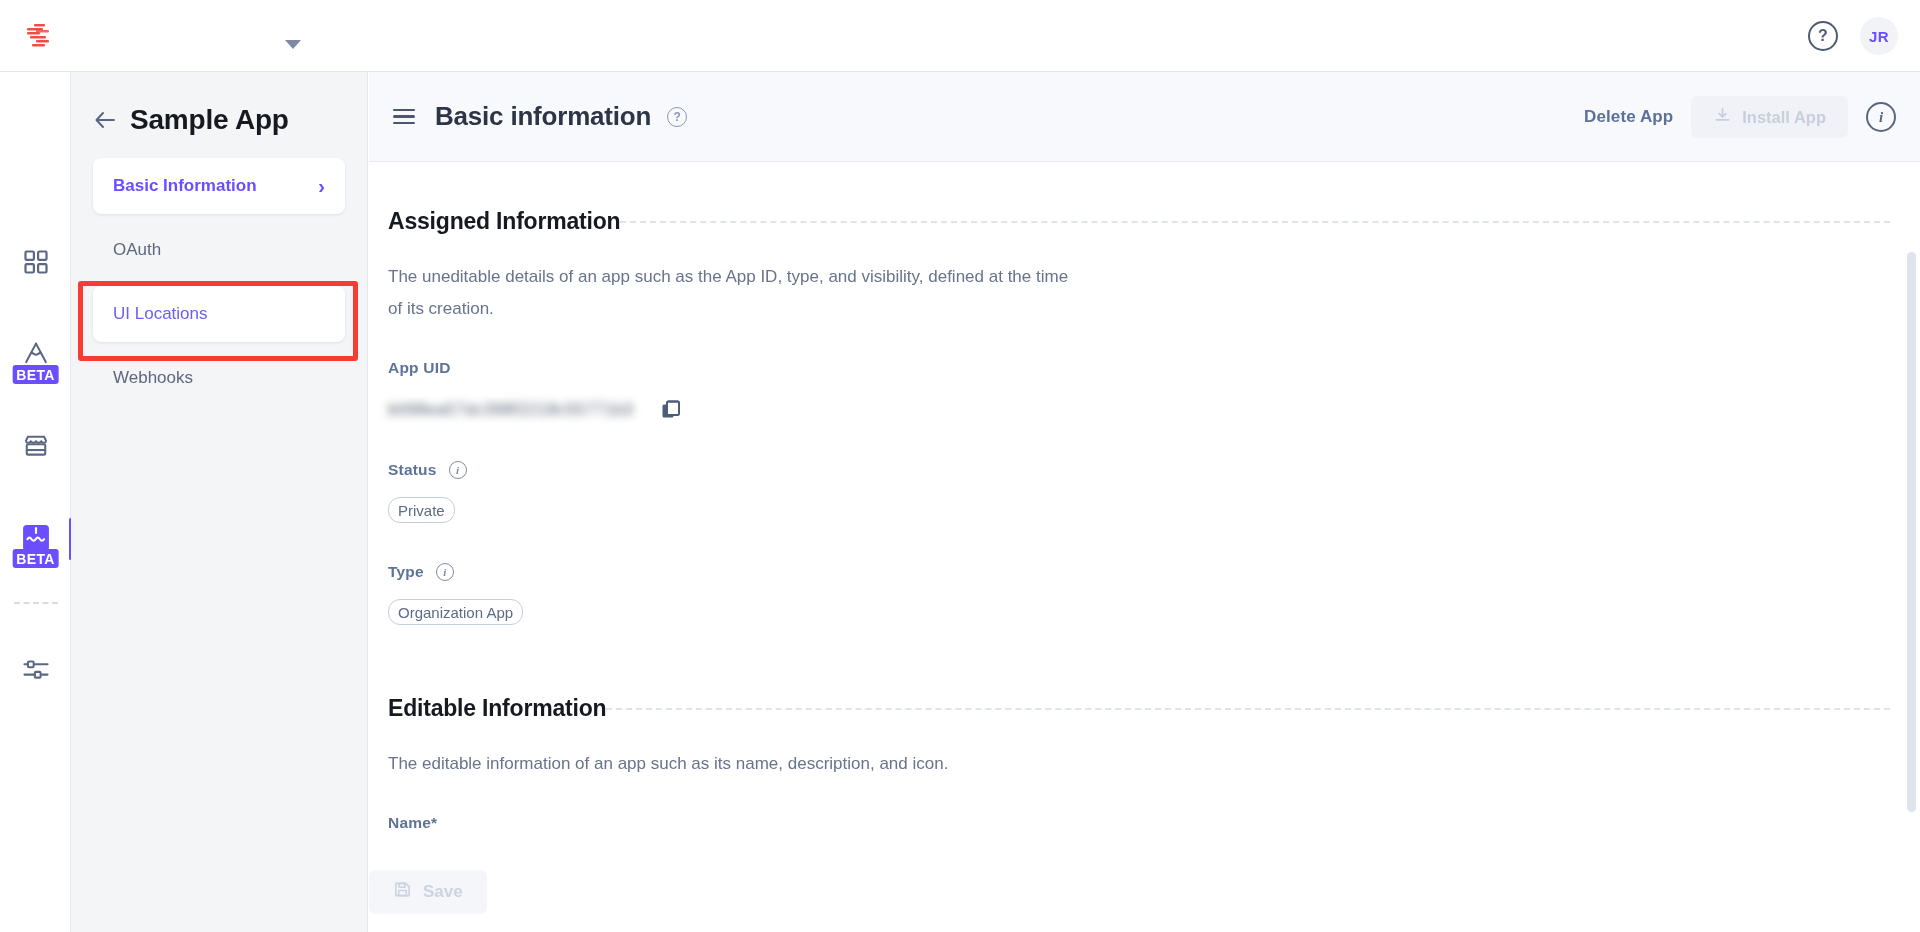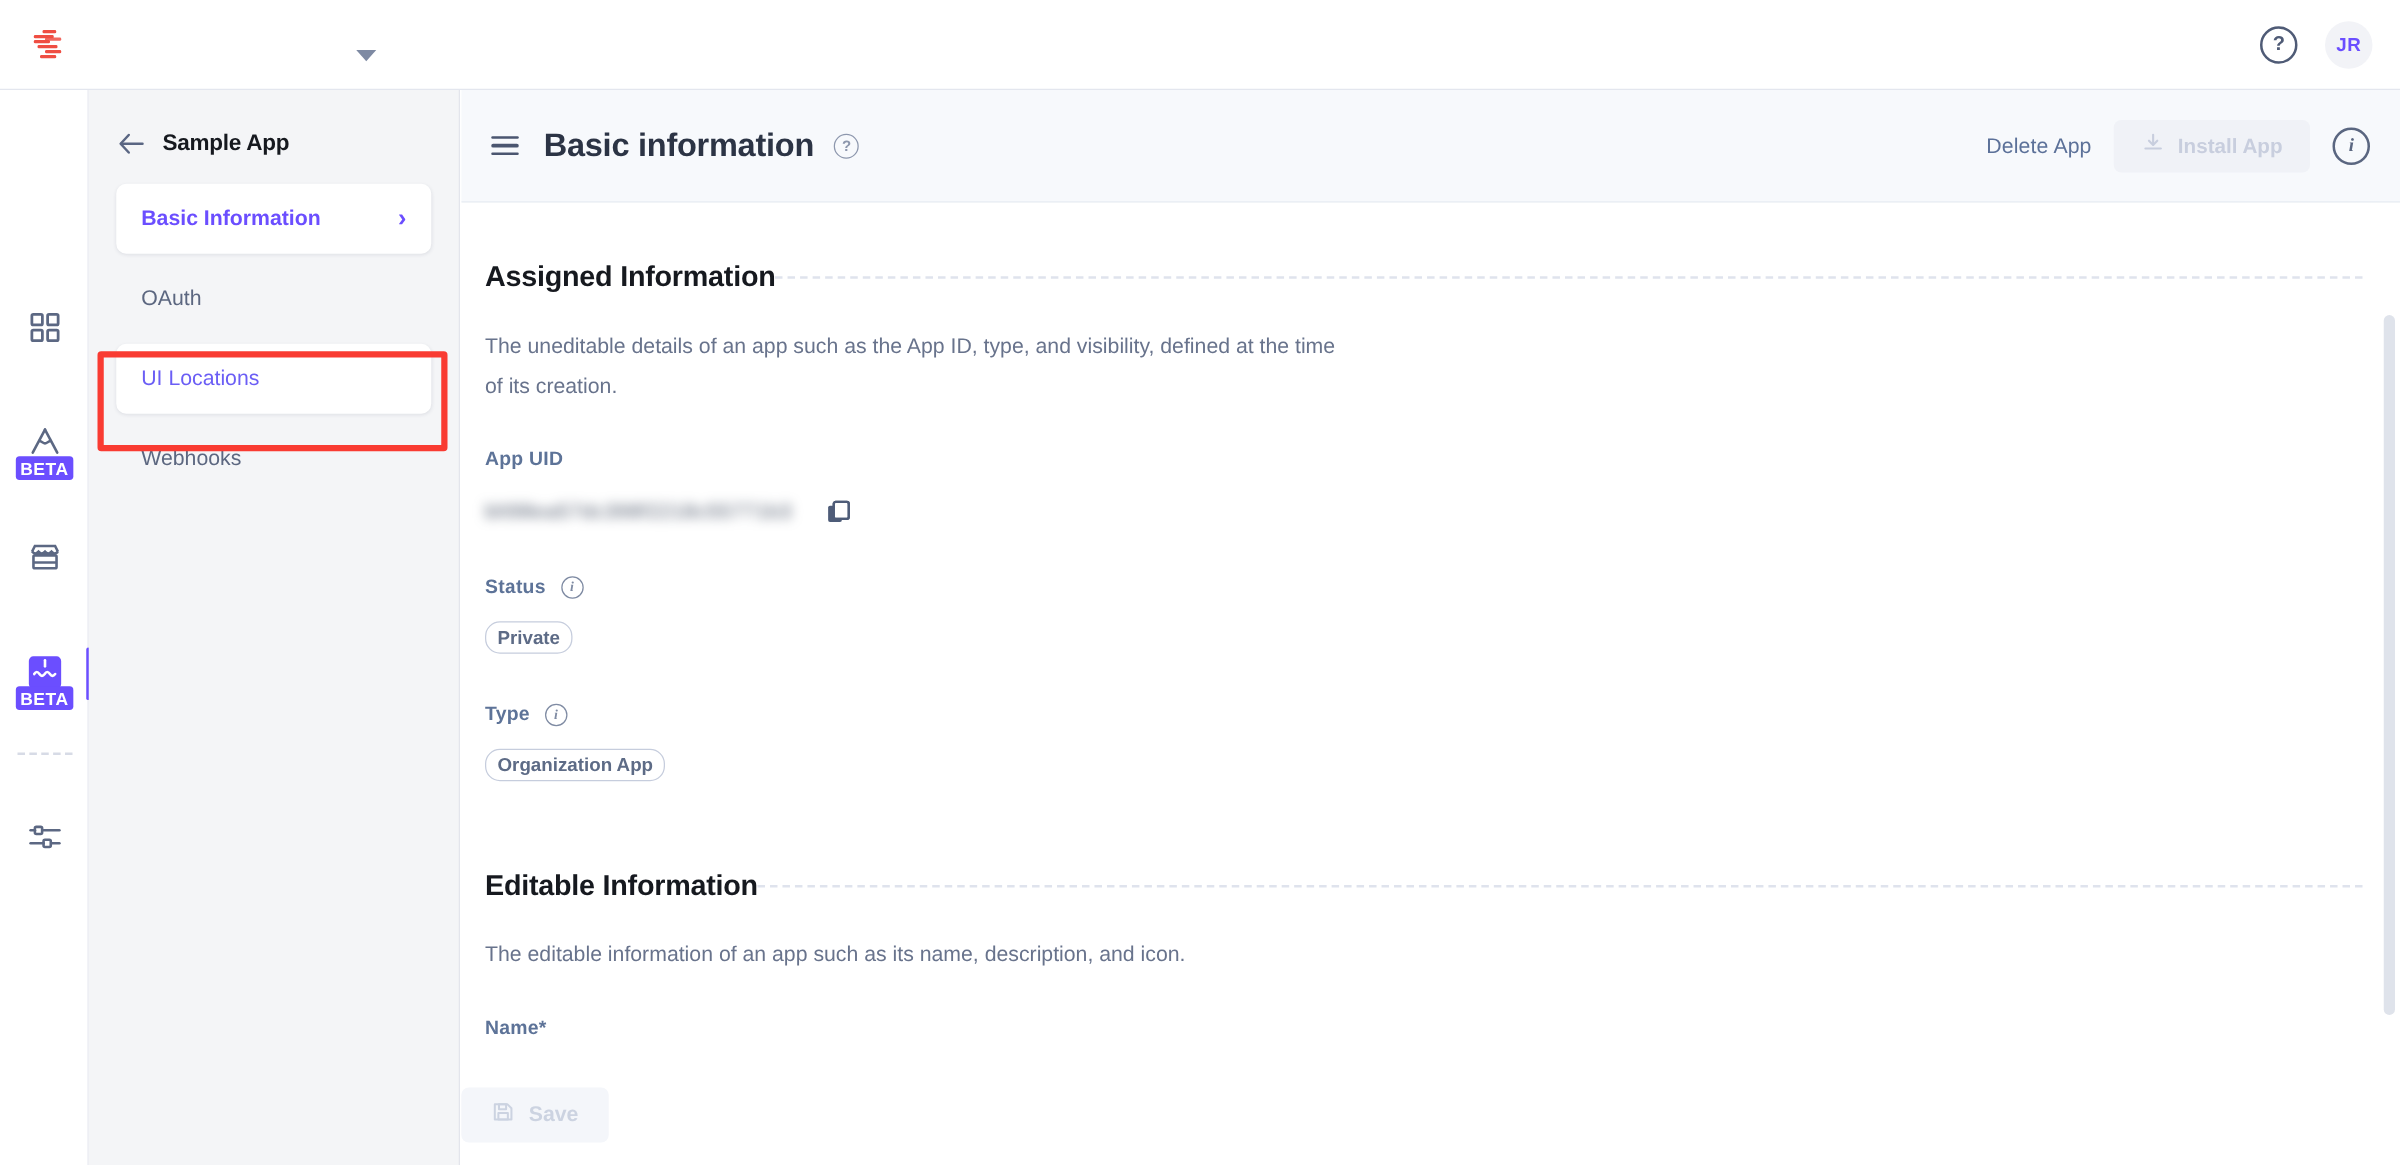--- a/index.html
+++ b/index.html
@@ -89,21 +89,21 @@
     position: absolute; left: 71px; top: 72px; width: 297px; height: 860px;
     background: #f4f5f7; border-right: 1px solid #e3e5ec;
   }
   .appside-head {
     display: flex; align-items: center; gap: 14px;
     padding: 32px 0 0 23px;
   }
   .back-arrow { color: #5a6683; font-size: 24px; line-height: 1; cursor: pointer;
     display:flex; align-items:center; }
   .appside-title {
-    font-size: 18px; font-weight: 700; color: #16191f; letter-spacing: -.2px;
+    font-size: 28px; font-weight: 700; color: #16191f; letter-spacing: -.2px;
   }
   .nav-list { margin-top: 22px; padding: 0 22px; }
   .nav-item {
     position: relative; height: 56px; border-radius: 8px;
     display: flex; align-items: center; justify-content: space-between;
     padding: 0 20px; margin-bottom: 8px; cursor: pointer;
     font-size: 17px;
   }
   .nav-item.card {
     background: #ffffff; box-shadow: 0 1px 3px rgba(35,45,75,.10);
@@ -142,21 +142,21 @@
     margin-left: 16px; width: 20px; height: 20px;
     border: 1.6px solid #8d97ad; border-radius: 50%;
     display: flex; align-items: center; justify-content: center;
     color: #8d97ad; font-size: 12px; font-weight: 700; cursor: pointer;
   }
   .header-actions {
     position: absolute; right: 24px; top: 0; height: 90px;
     display: flex; align-items: center; gap: 18px;
   }
   .delete-link {
-    font-size: 17px; font-weight: 400; color: #5c7199; cursor: pointer;
+    font-size: 17px; font-weight: 700; color: #5c7199; cursor: pointer;
     letter-spacing: .1px;
   }
   .install-btn {
     display: flex; align-items: center; gap: 10px;
     height: 42px; padding: 0 22px; border-radius: 6px;
     background: #f0f2f7; color: #c8cede; font-size: 16.5px; font-weight: 700;
     cursor: not-allowed;
   }
   .info-circle {
     width: 30px; height: 30px; border: 2px solid #5a6680; border-radius: 50%;
@@ -195,21 +195,21 @@
   }
   .uid-row { display: flex; align-items: center; gap: 22px; margin-top: 22px; }
   .uid-value {
     font-size: 16px; color: #4a5568; filter: blur(4.5px);
     letter-spacing: .8px; user-select: none; width: 250px;
   }
   .copy-icon { cursor: pointer; display:flex; }
   .pill {
     display: inline-flex; align-items: center; height: 26px; padding: 0 9px;
     border: 1px solid #c6cddd; border-radius: 12px;
-    font-size: 15px; color: #5d6b86; margin-top: 18px; background: #fff; font-weight: bold;
+    font-size: 15px; color: #5d6b86; margin-top: 18px; background: #fff;
   }
   .spacer-lg { height: 40px; }
   .spacer-md { height: 30px; }
 
   .name-field-label { margin-top: 4px; }
   .name-input {
     margin-top: 18px; width: 1470px; height: 46px;
     border: none; border-bottom: 1px solid #e4e8f0; background: transparent;
     font-size: 17px; color: #3d4759; outline: none;
     font-family: "Liberation Sans", sans-serif;

